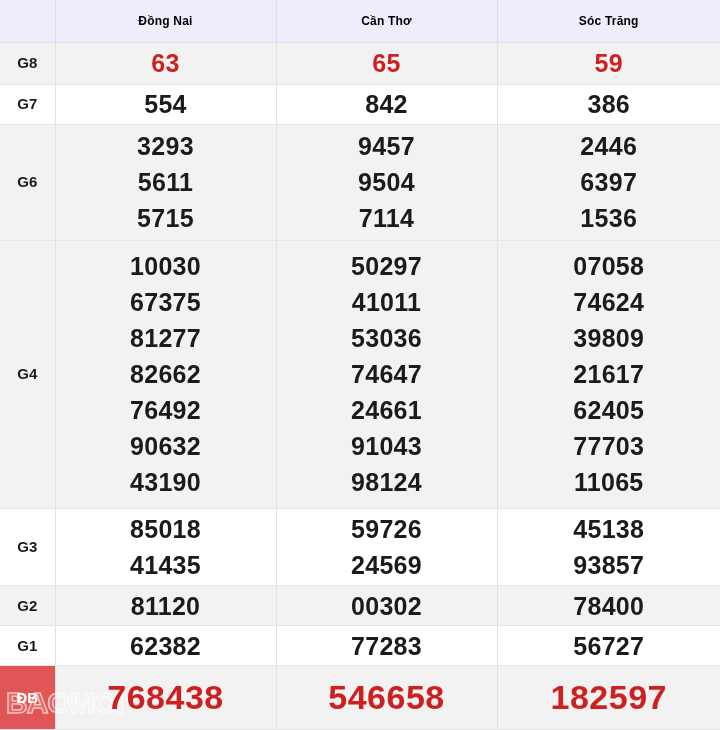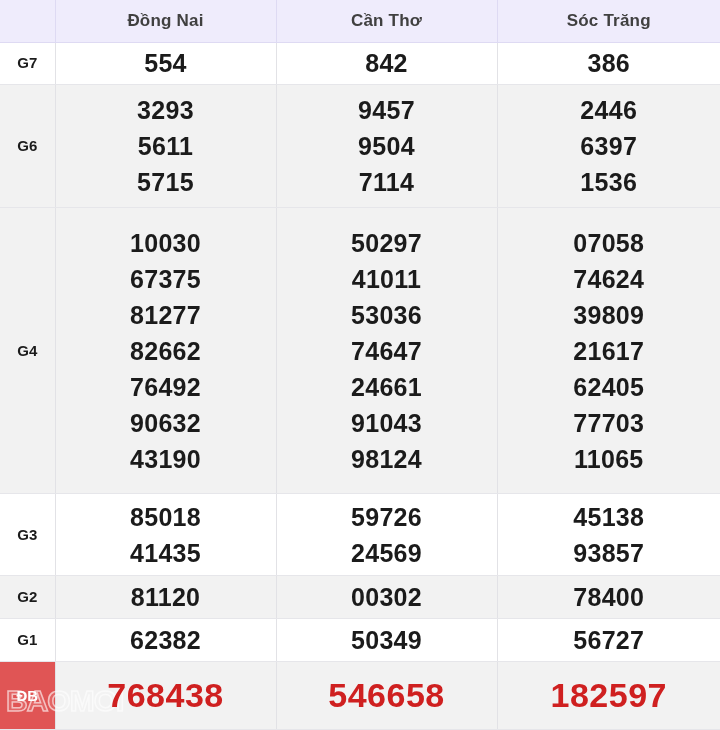--- a/index.html
+++ b/index.html
@@ -33,22 +33,22 @@
   col.prov-col-last { width: 223px; }
 
   
   .head-row { height: 42px; background: #efecfc; }
   .head-row th {
     background: #efecfc;
     border-bottom: 1px solid #dedaf3;
     border-right: 1px solid #dedaf3;
   }
   .head-cell-text {
-    color: #404040;
-    font-size: 17px;
+    color: #000000;
+    font-size: 12px;
     font-weight: bold;
     letter-spacing: .2px;
     display: block;
   }
   .head-blank { background: #efecfc; }
 
   
   .stripe-grey > td { background: #f2f2f2; }
   .stripe-white > td { background: #ffffff; }
 
@@ -134,20 +134,34 @@
       <th>
         <span class="head-cell-text">Cần Thơ</span>
       </th>
       <th>
         <span class="head-cell-text">Sóc Trăng</span>
       </th>
     </tr>
   </thead>
   <tbody>
 
+    <tr class="stripe-grey" style="height:40px;">
+      <td>
+        <span class="prize-label">G8</span>
+      </td>
+      <td>
+        <span class="num num-red num-list">63</span>
+      </td>
+      <td>
+        <span class="num num-red num-list">65</span>
+      </td>
+      <td>
+        <span class="num num-red num-list">59</span>
+      </td>
+    </tr>
 
     <tr class="stripe-white" style="height:38px;">
       <td>
         <span class="prize-label">G7</span>
       </td>
       <td>
         <span class="num num-list">554</span>
       </td>
       <td>
         <span class="num num-list">842</span>
@@ -264,21 +278,21 @@
     </tr>
 
     <tr class="stripe-white" style="height:38px;">
       <td>
         <span class="prize-label">G1</span>
       </td>
       <td>
         <span class="num num-list">62382</span>
       </td>
       <td>
-        <span class="num num-list">50349</span>
+        <span class="num num-list">77283</span>
       </td>
       <td>
         <span class="num num-list">56727</span>
       </td>
     </tr>
 
     <tr class="db-row">
       <td class="db-label-cell">
         <span class="db-label-text">ĐB</span>
         <span class="watermark">BAOMOI</span>

